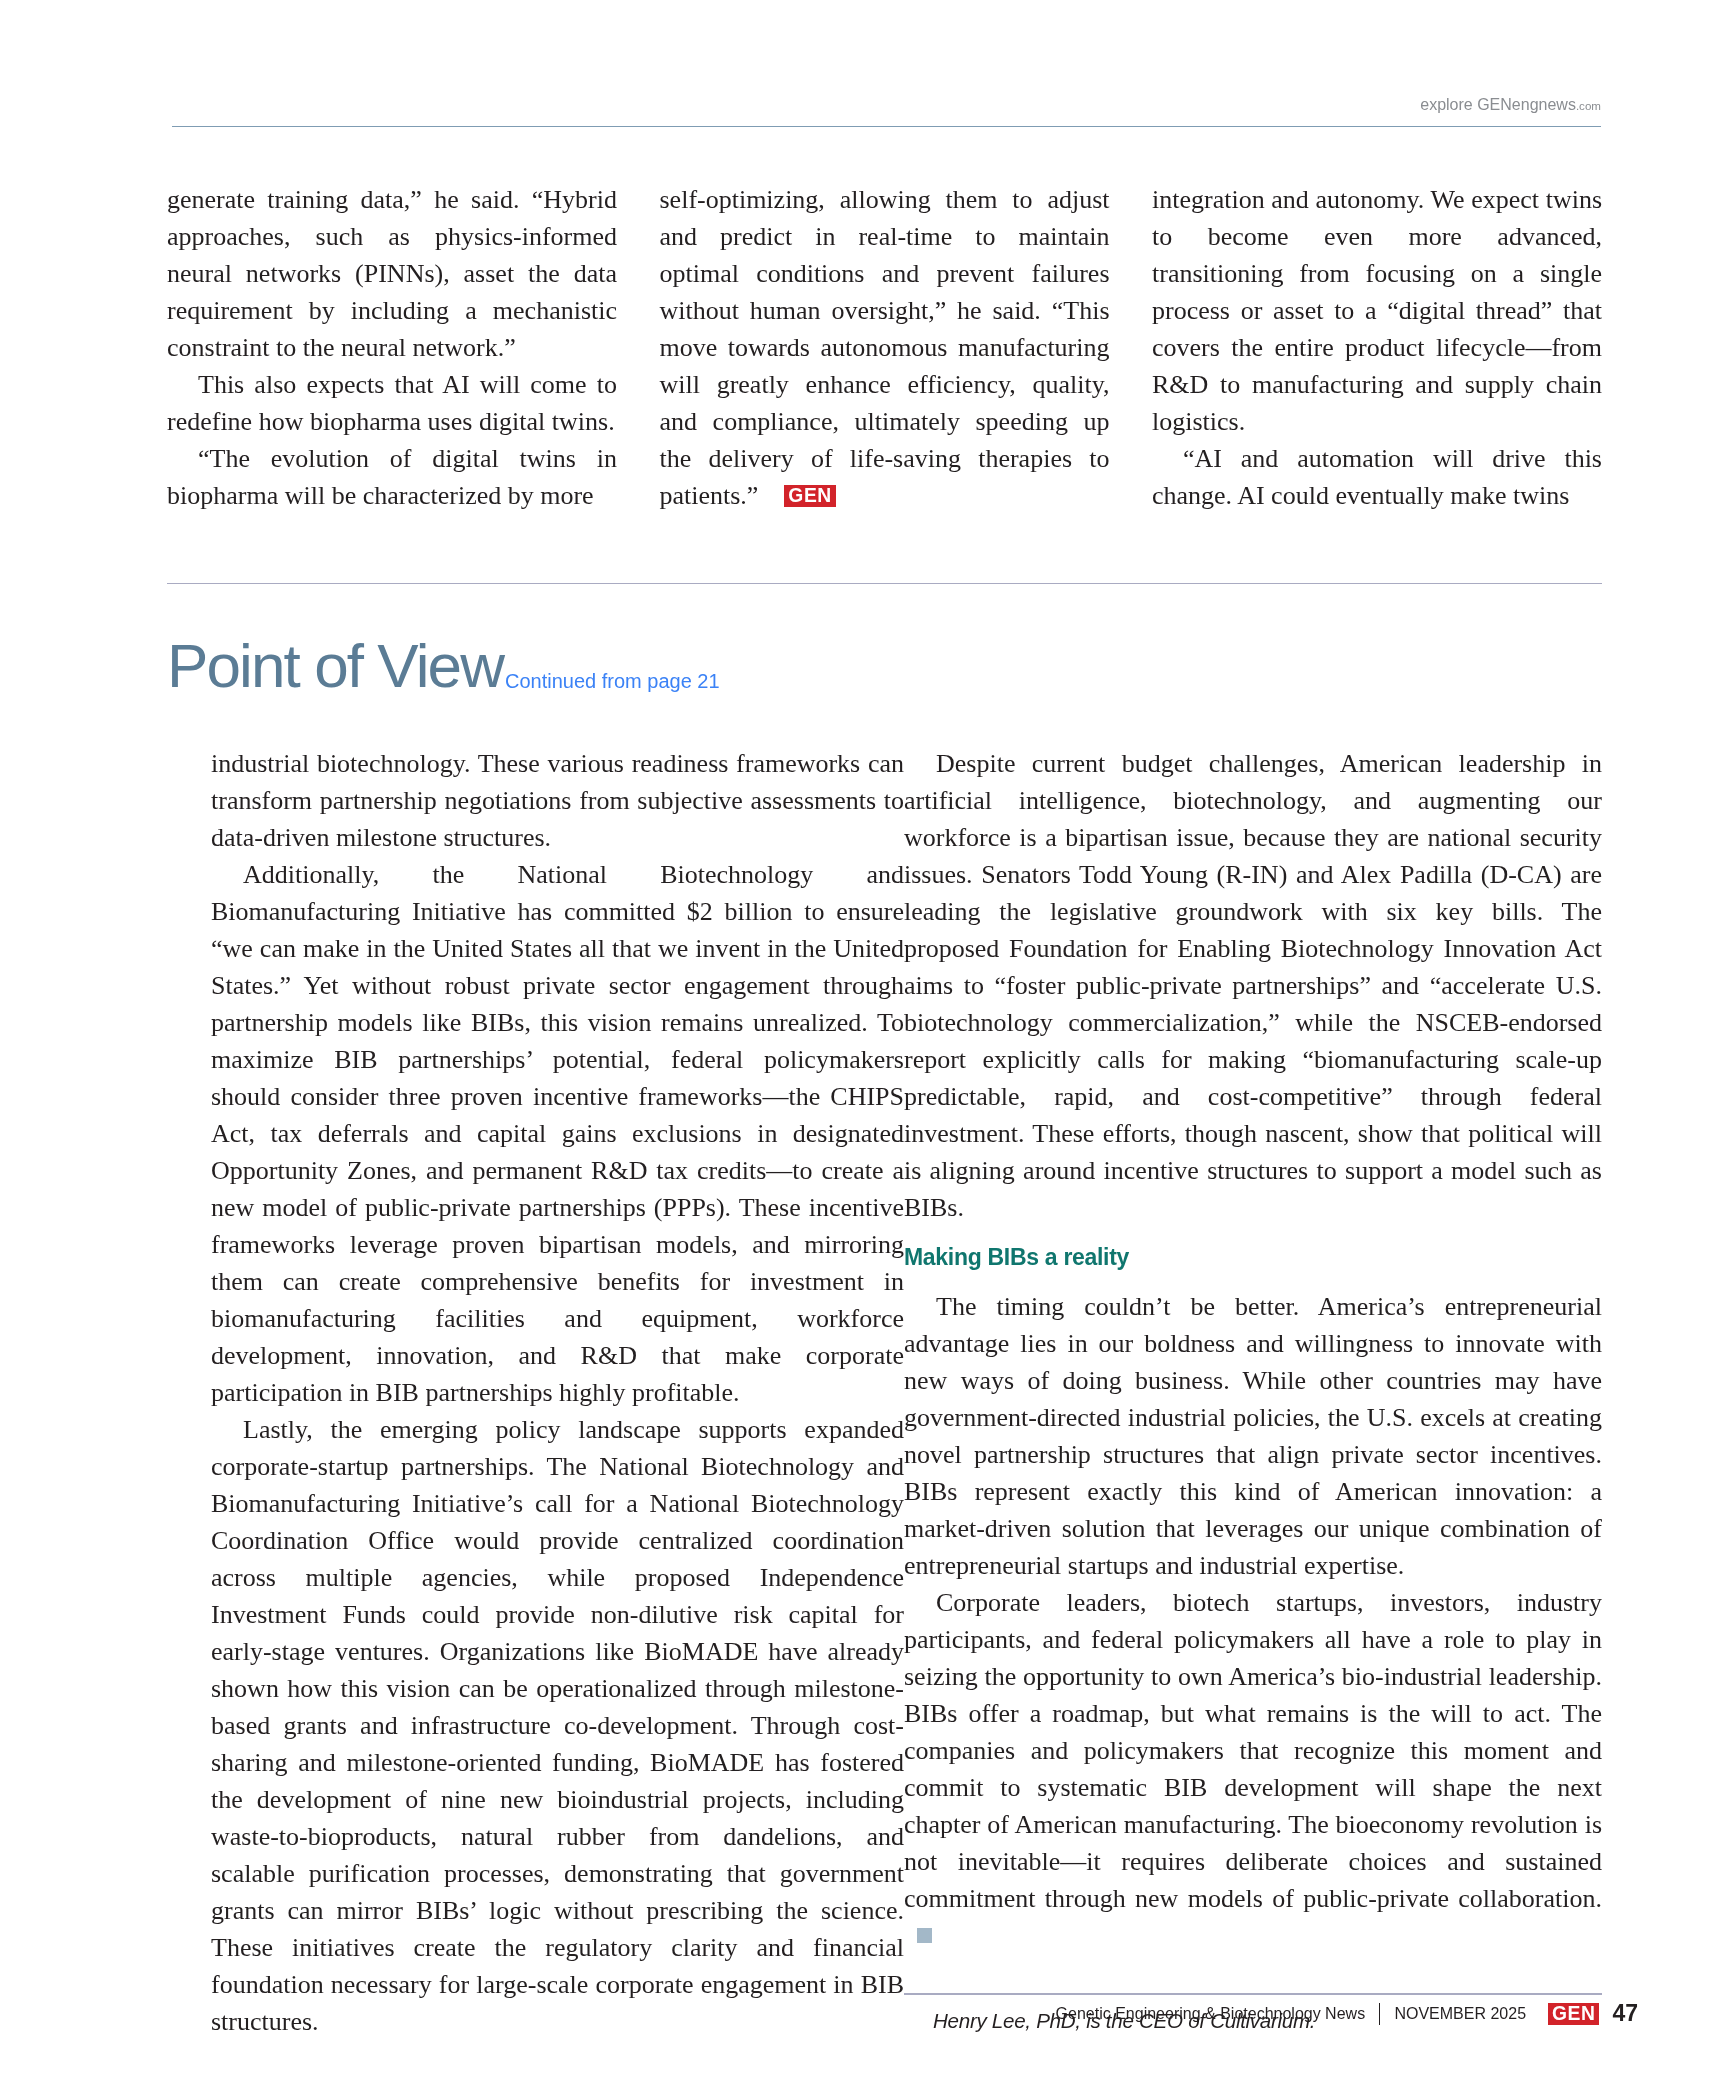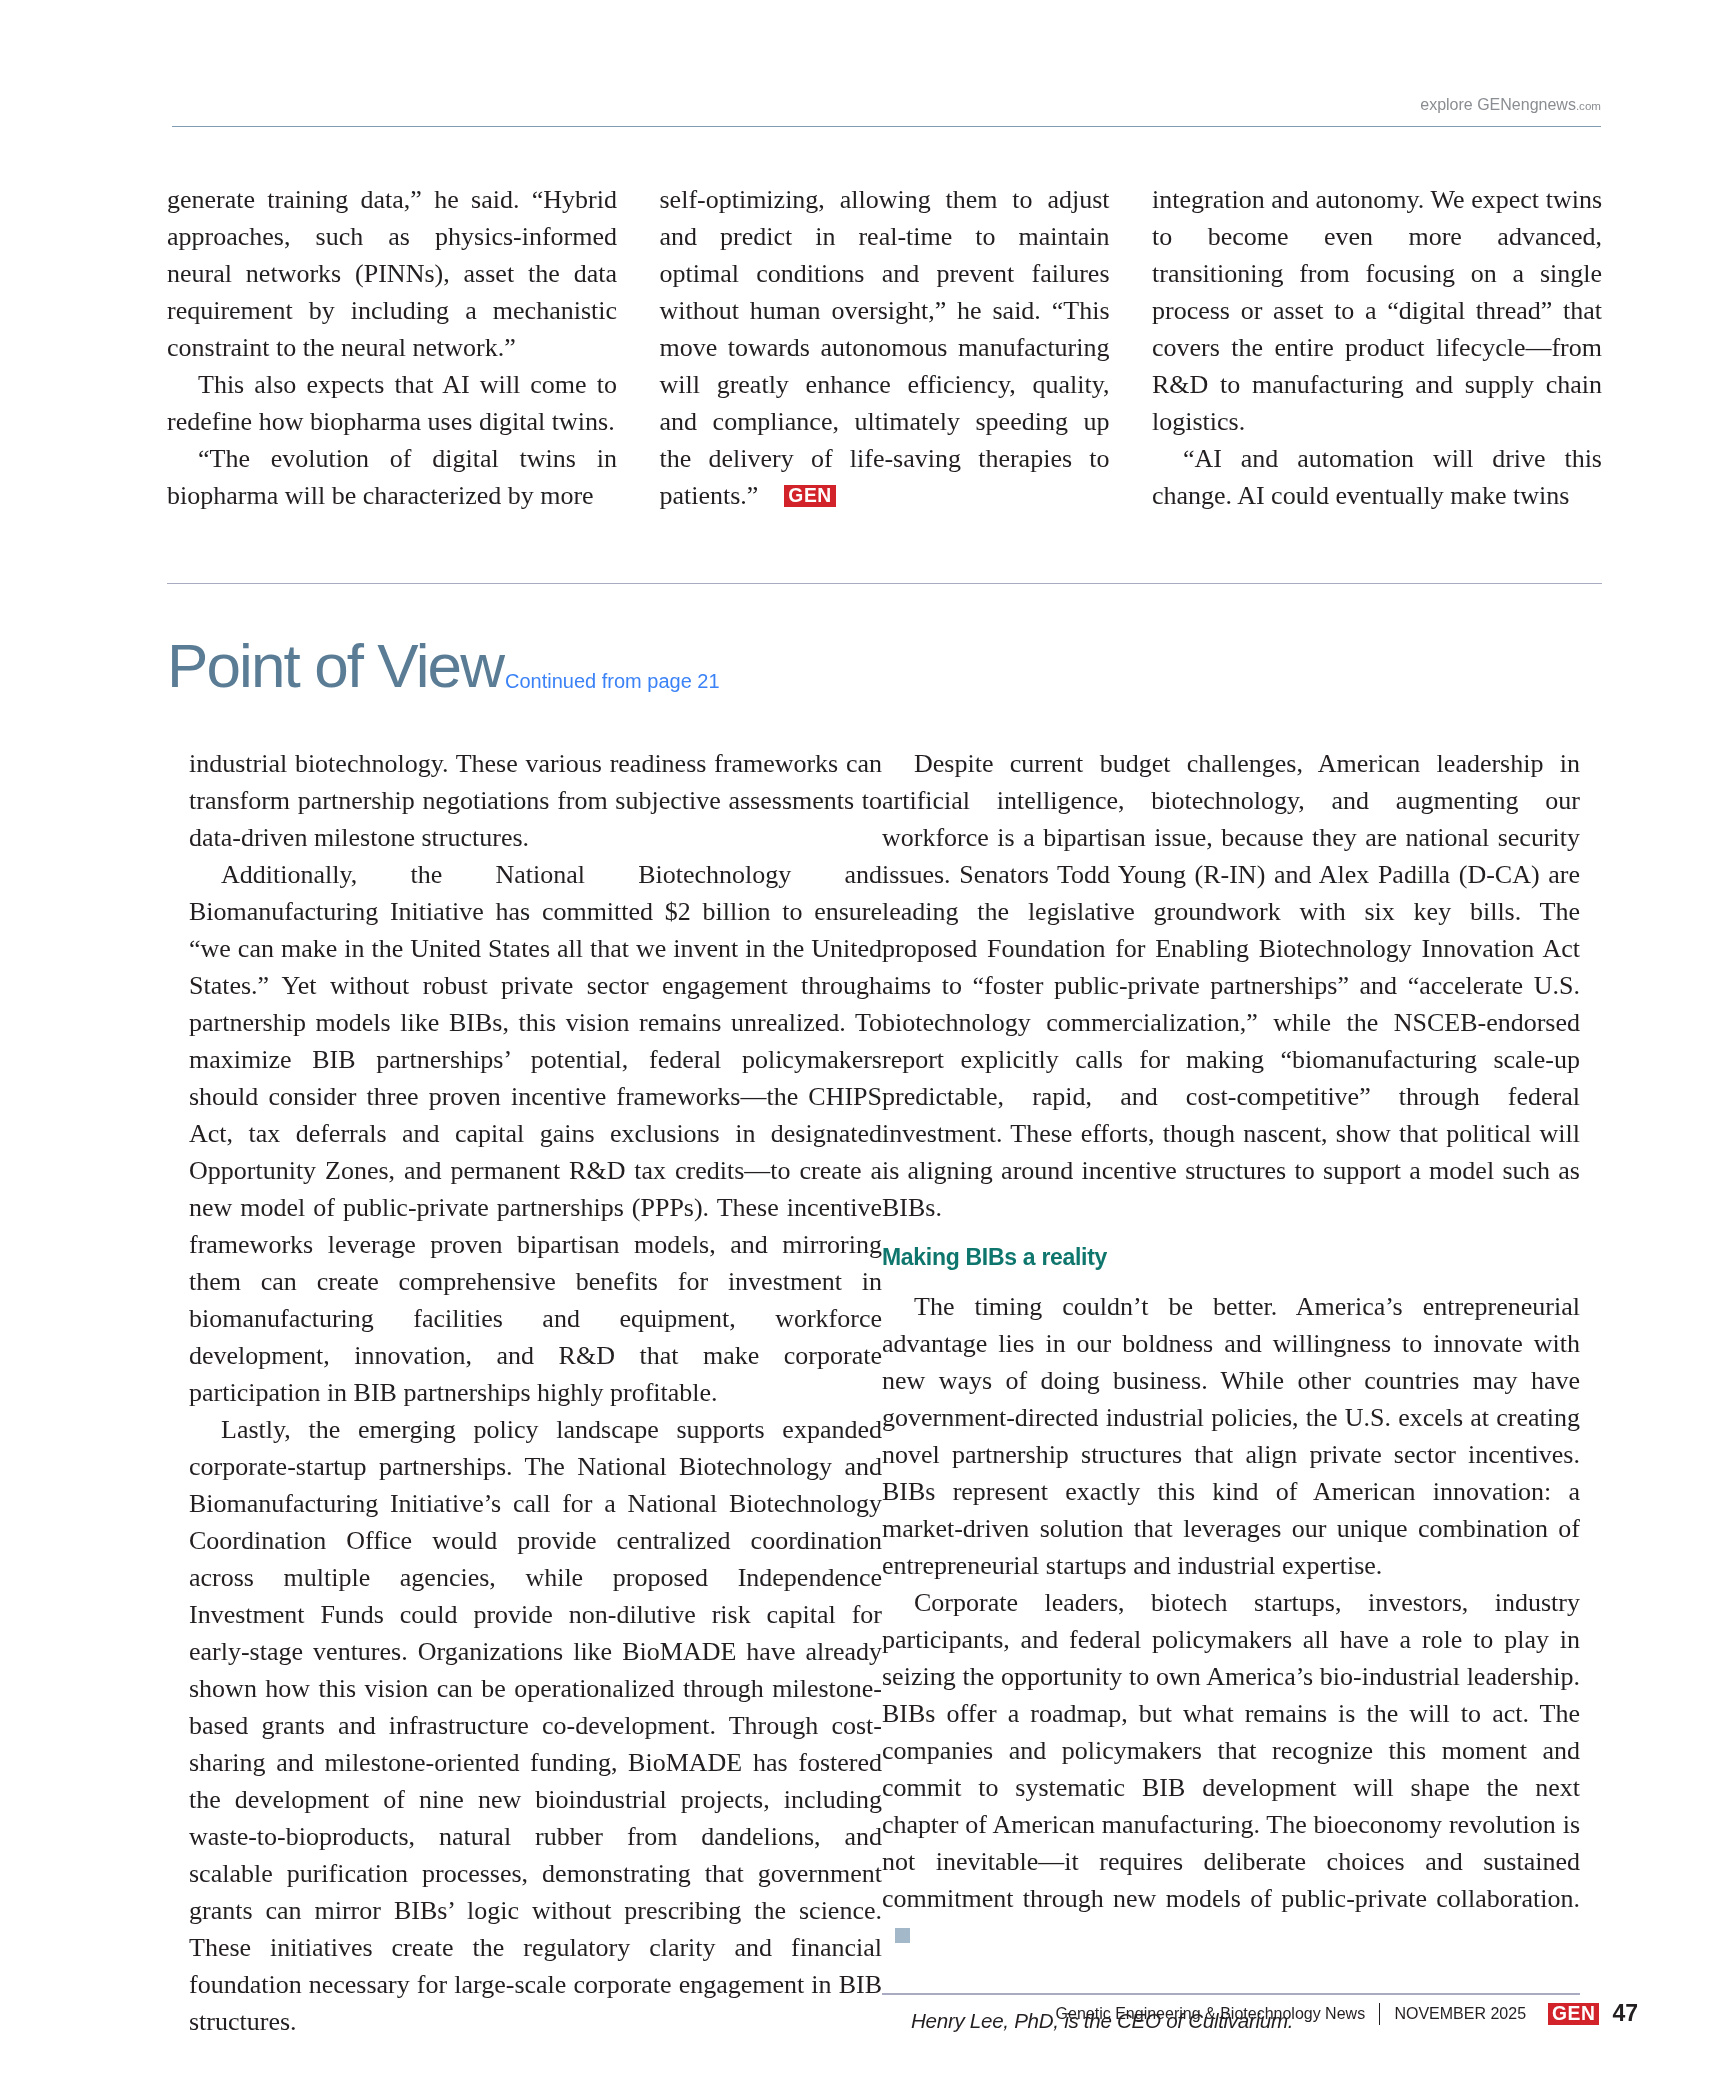--- a/index.html
+++ b/index.html
@@ -17,21 +17,21 @@
   .col3 p.ind { text-indent: 31px; }
 
   .gen-badge { display: inline-block; background: #d2232a; color: #fff; font-family: "Liberation Sans", sans-serif;
     font-weight: bold; font-size: 19.3px; line-height: 22px; padding: 0 3.9px; margin-left: 26px; vertical-align: 1.9px; letter-spacing: 0.6px; }
 
   .section-rule { position: absolute; left: 167px; top: 583px; width: 1435px; height: 1.3px; background: #a9abc2; }
 
   .pov-title { position: absolute; left: 167px; top: 630px; font-size: 62px; color: #5b7c95; letter-spacing: -1.9px; line-height: 71px; }
   .pov-cont { position: absolute; left: 505px; top: 670px; font-size: 20px; color: #3b82f6; }
 
-  .bottom-cols { position: absolute; left: 167px; top: 745px; width: 1435px; display: flex; justify-content: center; }
+  .bottom-cols { position: absolute; left: 167px; top: 745px; width: 1435px; display: flex; justify-content: flex-end; }
   .col2 { width: 693px; font-size: 26px; line-height: 37px; }
   .col2.right { width: 698px; }
   .col2 p { margin: 0; text-align: justify; }
   .col2 p.ind { text-indent: 32px; }
 
   .subhead { font-family: "Liberation Sans", sans-serif; font-weight: bold; color: #0f766e; font-size: 23px; margin: 15.4px 0 14px 0; line-height: 33px; letter-spacing: -0.3px; }
 
   .end-square { display: inline-block; width: 15.4px; height: 15.4px; background: #a3b8c8; margin-left: 13px; vertical-align: 1.3px; }
 
   .bio-rule { height: 1.3px; background: #a9abc2; margin-top: 39px; width: 100%; }

